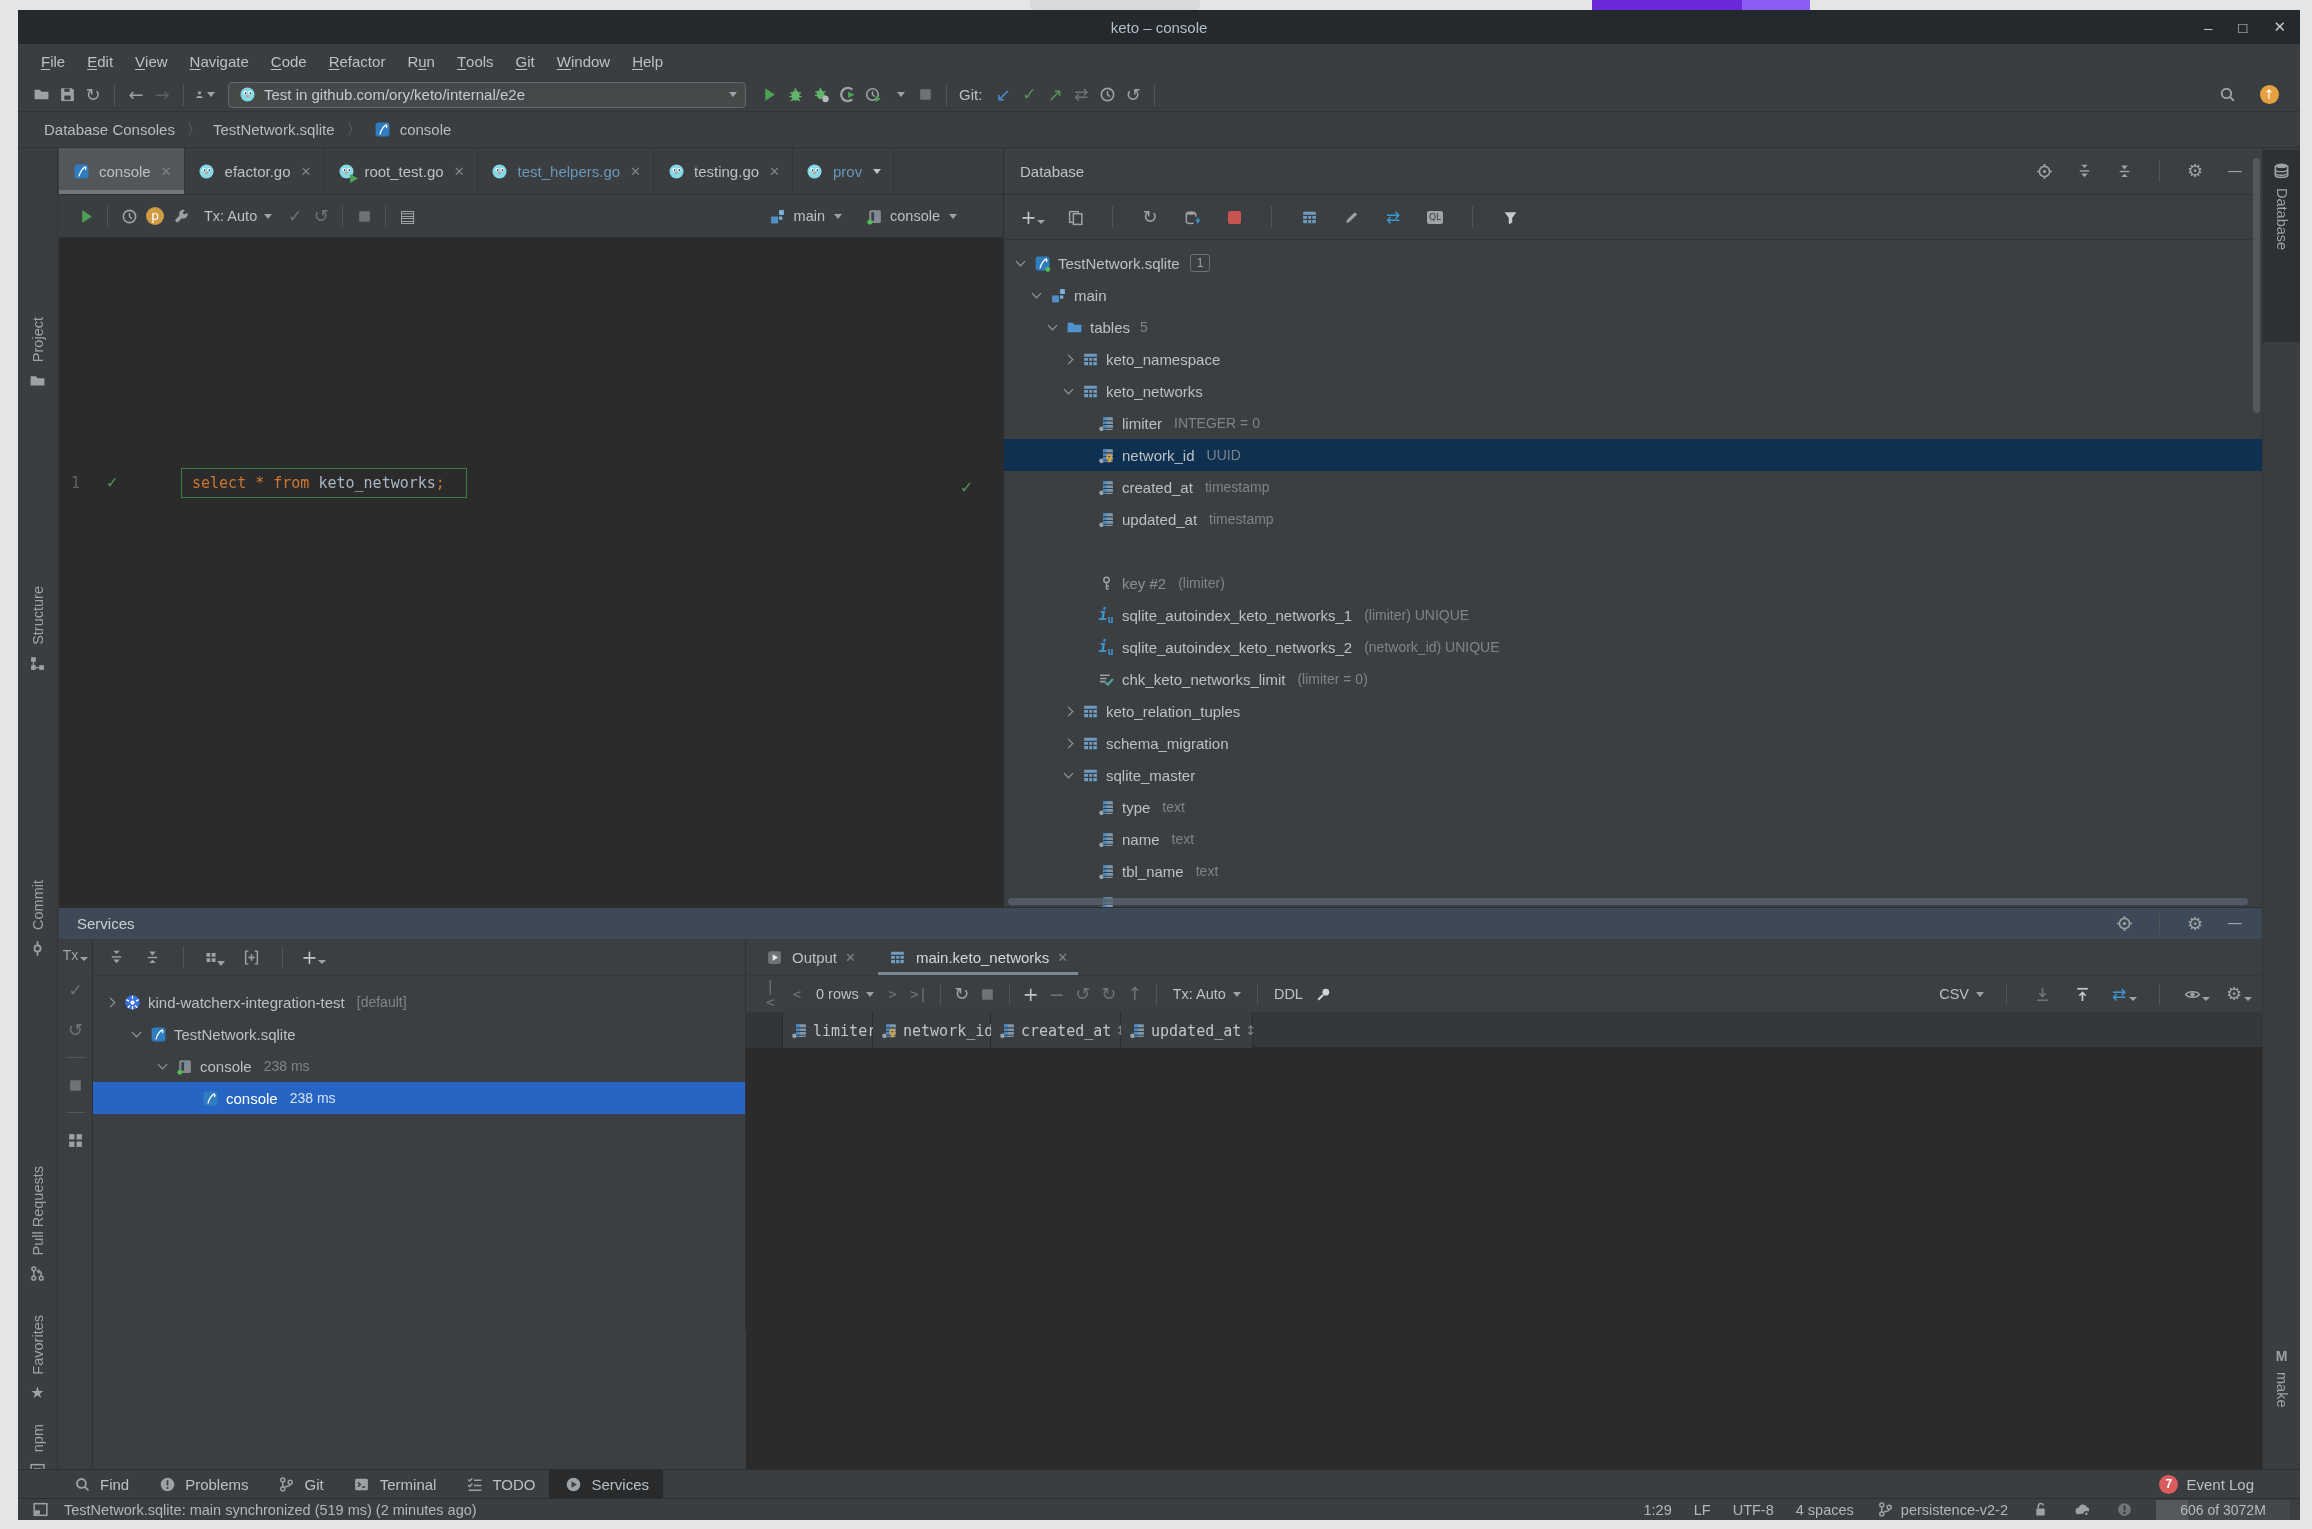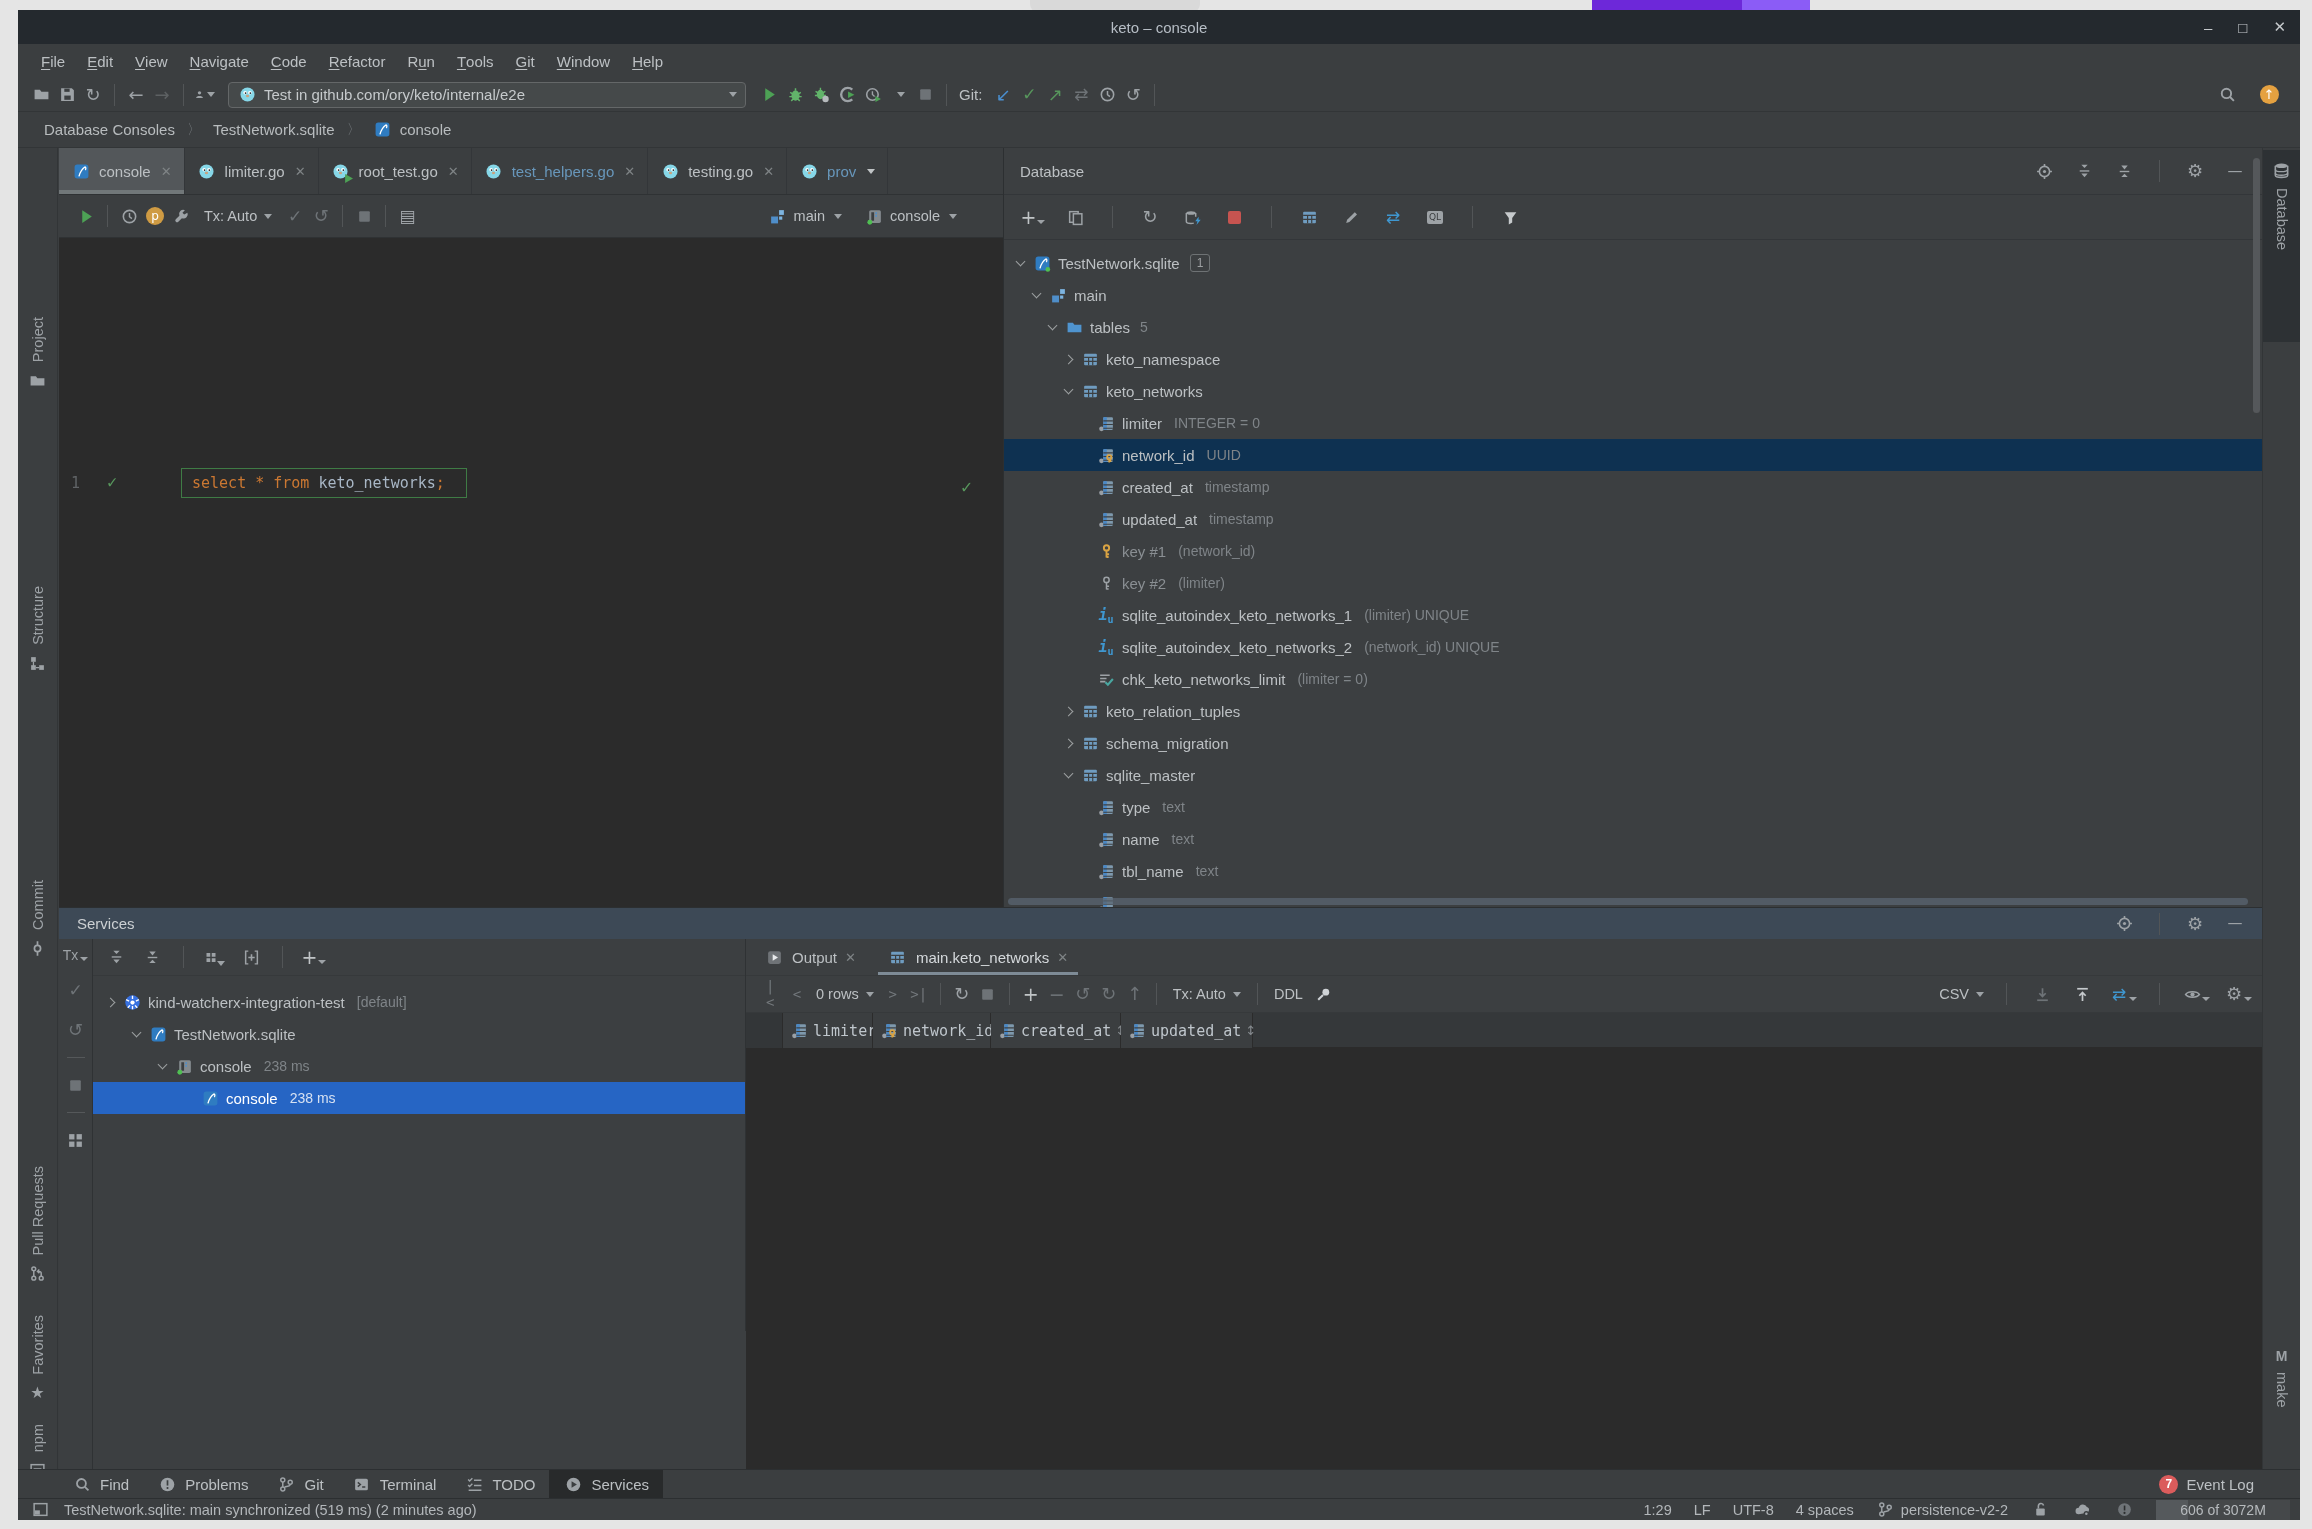--- a/index.html
+++ b/index.html
@@ -410,21 +410,21 @@
           <span class="ic">
             <svg width="17" height="17" viewBox="0 0 16 16" xmlns="http://www.w3.org/2000/svg">
               <circle cx="8" cy="8" r="6.6" fill="#86d7e8"></circle>
               <circle cx="5.8" cy="6.4" r="1.7" fill="#fff"></circle>
               <circle cx="10.3" cy="6.4" r="1.7" fill="#fff"></circle>
               <circle cx="6.2" cy="6.7" r=".8" fill="#24282b"></circle>
               <circle cx="10.7" cy="6.7" r=".8" fill="#24282b"></circle>
               <ellipse cx="8" cy="9.4" rx="1.5" ry="1.1" fill="#caa27e"></ellipse>
             </svg>
           </span>
-          <span>limiter.go</span>
+          <span>efactor.go</span>
           <span class="x">✕</span>
         </div>
         <div class="etab">
           <span class="ic">
             <svg width="17" height="17" viewBox="0 0 16 16" xmlns="http://www.w3.org/2000/svg">
               <circle cx="8" cy="8" r="6.6" fill="#86d7e8"></circle>
               <circle cx="5.8" cy="6.4" r="1.7" fill="#fff"></circle>
               <circle cx="10.3" cy="6.4" r="1.7" fill="#fff"></circle>
               <circle cx="6.2" cy="6.7" r=".8" fill="#24282b"></circle>
               <circle cx="10.7" cy="6.7" r=".8" fill="#24282b"></circle>
@@ -797,31 +797,20 @@
               <svg width="17" height="17" viewBox="0 0 16 16" xmlns="http://www.w3.org/2000/svg">
                 <circle cx="3.3" cy="13" r="2.2" fill="#9aa0a6"></circle>
                 <rect x="5" y="2" width="9" height="12" rx="1" fill="#7e99ad"></rect>
                 <rect x="5" y="2" width="3.3" height="12" fill="#4a88c5"></rect>
                 <path d="M5 5.5 h9 M5 9 h9 M5 12.5 h9" stroke="#3c3f41" stroke-width="1"></path>
               </svg>
             </span>
             <span class="lbl">updated_at</span>
             <span class="det">timestamp</span>
           </div>
-          <div class="trow dim" style="top:295px;padding-left:73px;">
-            <span class="chevbox"></span>
-            <span class="ic">
-              <svg width="17" height="17" viewBox="0 0 16 16" xmlns="http://www.w3.org/2000/svg">
-                <circle cx="8" cy="4.6" r="2.5" fill="none" stroke="#d9a343" stroke-width="1.8"></circle>
-                <path d="M8 7.2 v6.5 M8 10.6 h2.4 M8 13.2 h2" stroke="#d9a343" stroke-width="1.8"></path>
-              </svg>
-            </span>
-            <span class="lbl">key #1</span>
-            <span class="det">(network_id)</span>
-          </div>
           <div class="trow dim" style="top:327px;padding-left:73px;">
             <span class="chevbox"></span>
             <span class="ic">
               <svg width="17" height="17" viewBox="0 0 16 16" xmlns="http://www.w3.org/2000/svg">
                 <circle cx="8" cy="4.6" r="2.5" fill="none" stroke="#9da2a6" stroke-width="1.4"></circle>
                 <path d="M8 7.2 v6.5 M8 10.6 h2.4 M8 13.2 h2" stroke="#9da2a6" stroke-width="1.4"></path>
               </svg>
             </span>
             <span class="lbl">key #2</span>
             <span class="det">(limiter)</span>

